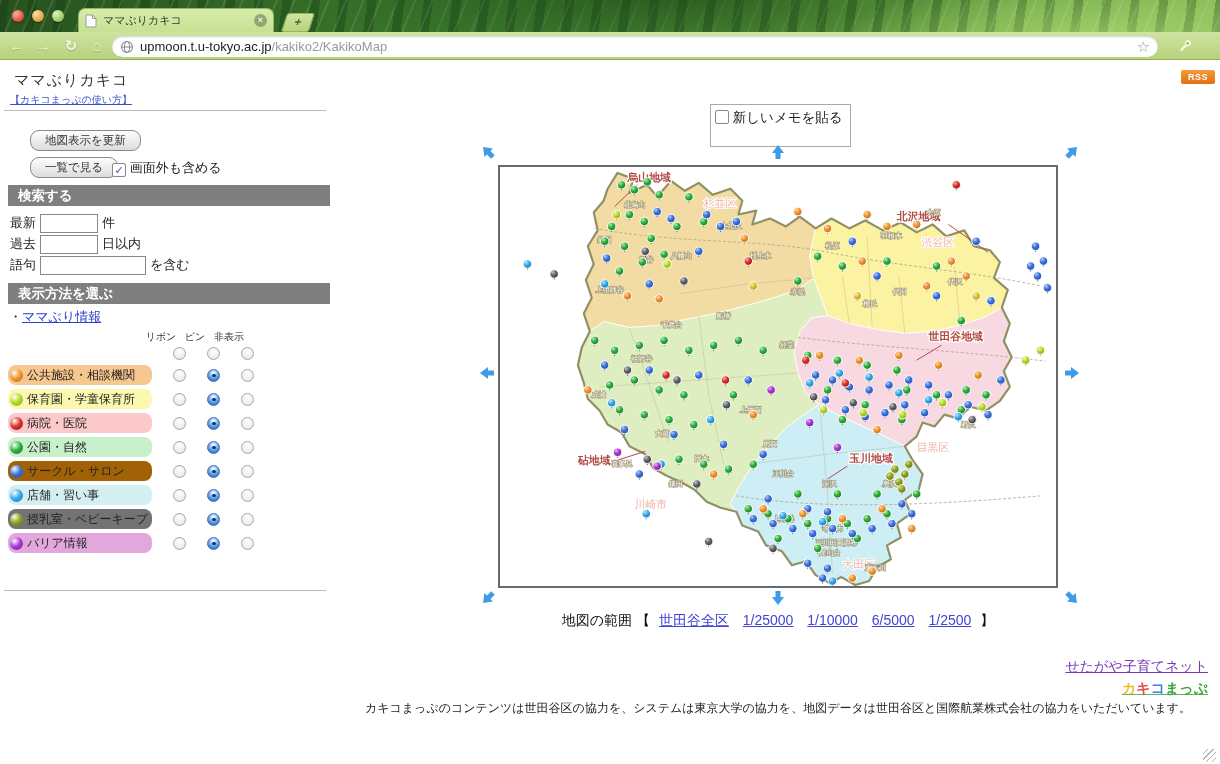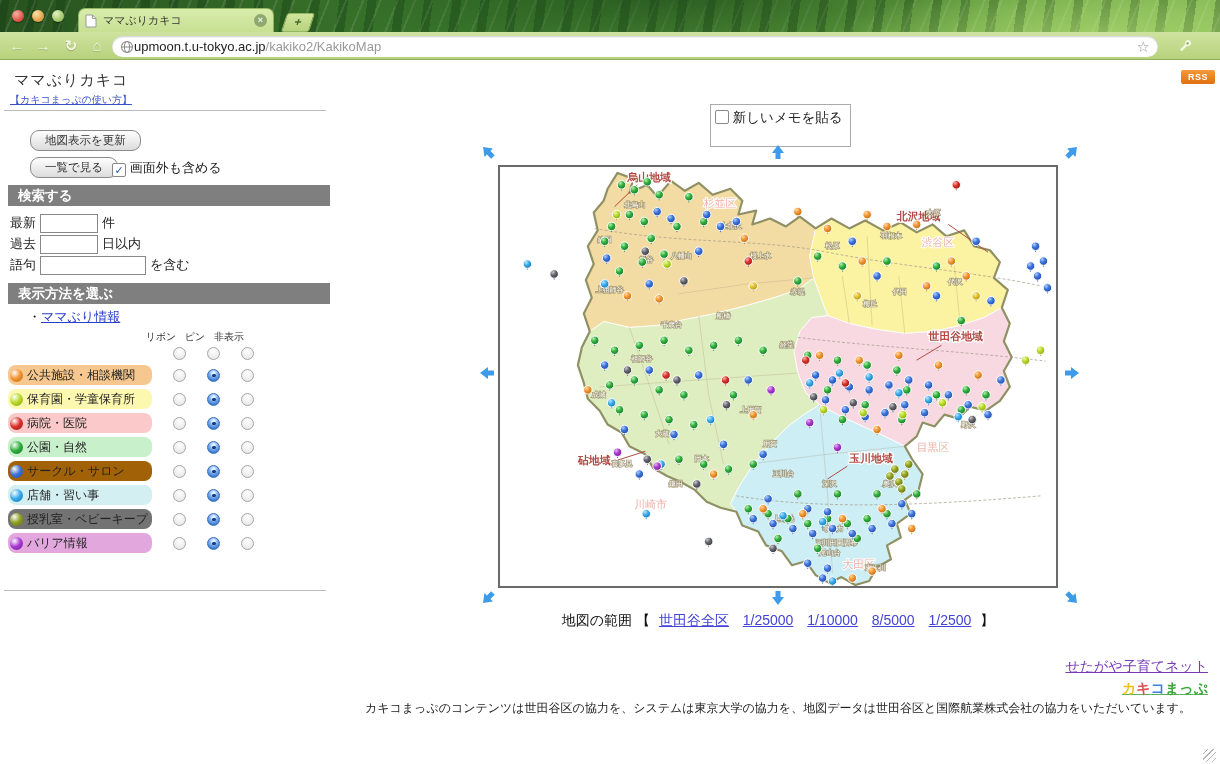--- a/index.html
+++ b/index.html
@@ -23,40 +23,40 @@
   .tab-close{width:13px;height:13px;border-radius:50%;background:#8fa871;color:#f4f8e8;font-size:9px;line-height:13px;text-align:center;font-weight:bold;}
   .newtab{position:absolute;left:284px;top:13px;width:26px;height:17px;background:linear-gradient(#cfe49c,#b8d37e);
           border:1px solid #95b662;transform:skewX(-18deg);border-radius:3px;color:#4c6c30;font-weight:bold;
           font-size:12px;text-align:center;line-height:16px;}
   .toolbar{position:absolute;top:32px;left:0;width:100%;height:28px;background:linear-gradient(#cfe3a0,#b7d27c);
            border-bottom:1px solid #93ad5c;box-sizing:border-box;}
   .navbtn{position:absolute;top:3px;width:22px;height:22px;color:#f4f9e6;font-size:15px;font-weight:bold;
           text-align:center;line-height:22px;text-shadow:0 1px 1px rgba(0,0,0,.25);}
   .omnibox{position:absolute;left:112px;top:4px;width:1046px;height:21px;background:#fff;border-radius:11px;
            box-shadow:inset 0 1px 2px rgba(0,0,0,.2);display:flex;align-items:center;padding:0 8px;box-sizing:border-box;}
-  .url{font-size:13px;flex:1;white-space:nowrap;overflow:hidden;}
+  .url{font-size:13px;margin-left:6px;flex:1;white-space:nowrap;overflow:hidden;}
   .url .host{color:#222;}
   .url .path{color:#999;}
   .star{color:#9a9a9a;font-size:15px;line-height:15px;}
   .wrench{position:absolute;left:1177px;top:6px;width:16px;height:16px;}
   
   .sidebar{position:absolute;left:0;top:60px;width:335px;}
   .sb-title{position:absolute;left:14px;top:11px;font-size:15px;color:#333;letter-spacing:1px;}
   .sb-help{position:absolute;left:10px;top:33px;font-size:10px;color:#3a50c8;text-decoration:underline;}
   .hr1{position:absolute;left:4px;top:50px;width:322px;border-top:1px solid #bbb;}
   .btn{position:absolute;font-size:11.5px;color:#333;background:linear-gradient(#fefefe,#dcdcdc);
        border:1px solid #8a8a8a;border-radius:9px;padding:2px 14px;}
   .cb{display:inline-block;width:12px;height:12px;background:#fff;border:1px solid #888;border-radius:2px;
       font-size:11px;line-height:12px;text-align:center;color:#2a52c8;font-weight:bold;vertical-align:-2px;}
   .offscreen{position:absolute;left:112px;top:99px;font-size:13px;color:#222;}
   .sec-head{position:absolute;left:8px;width:322px;height:21px;background:#7f7f7f;color:#fff;
             font-size:13.5px;font-weight:bold;line-height:21px;box-sizing:border-box;padding-left:10px;}
   .srow{position:absolute;left:10px;font-size:13px;color:#222;}
   .srow input{border:1px solid #888;height:15px;font-size:12px;vertical-align:middle;margin:0 4px;}
-  .info-link{position:absolute;left:28px;top:248px;font-size:13px;color:#222;}
+  .info-link{position:absolute;left:9px;top:248px;font-size:13px;color:#222;}
   .info-link a{color:#2a3ec8;text-decoration:underline;}
   .colhead{position:absolute;left:8px;top:270px;display:flex;font-size:10px;color:#333;}
   .colhead .sp{width:136px;}
   .colhead span.c{width:34px;text-align:center;}
   .allrow{position:absolute;left:8px;top:283px;display:flex;align-items:center;height:20px;}
   .allrow .sp{width:144px;}
   .cats{position:absolute;left:8px;top:303px;}
   .cat-row{display:flex;align-items:center;height:24px;}
   .cat-label{width:144px;height:20px;display:flex;align-items:center;padding-left:2px;box-sizing:border-box;border-radius:8px;}
   .ball{width:13px;height:13px;border-radius:50%;flex:none;}
@@ -1309,21 +1309,21 @@
           <path d="M8 1 L14 9 H10.5 V15 H5.5 V9 H2 Z" fill="#3d9be9"></path>
         </g>
       </svg>
     </div>
 
   <div class="scale-line">
     <span>地図の範囲 【</span>
     <a href="#">世田谷全区</a>
     <a href="#">1/25000</a>
     <a href="#">1/10000</a>
-    <a href="#">8/5000</a>
+    <a href="#">6/5000</a>
     <a href="#">1/2500</a>
     <span>】</span>
   </div>
 
   <div class="partner">
     <a href="#">せたがや子育てネット</a>
   </div>
   <div class="brand">
     <a href="#" id="brand-link"><span style="color: rgb(240, 192, 32);">カ</span><span style="color: rgb(224, 80, 80);">キ</span><span style="color: rgb(64, 128, 224);">コ</span><span style="color: rgb(56, 168, 56);">ま</span><span style="color: rgb(56, 168, 56);">っ</span><span style="color: rgb(56, 168, 56);">ぷ</span></a>
   </div>

